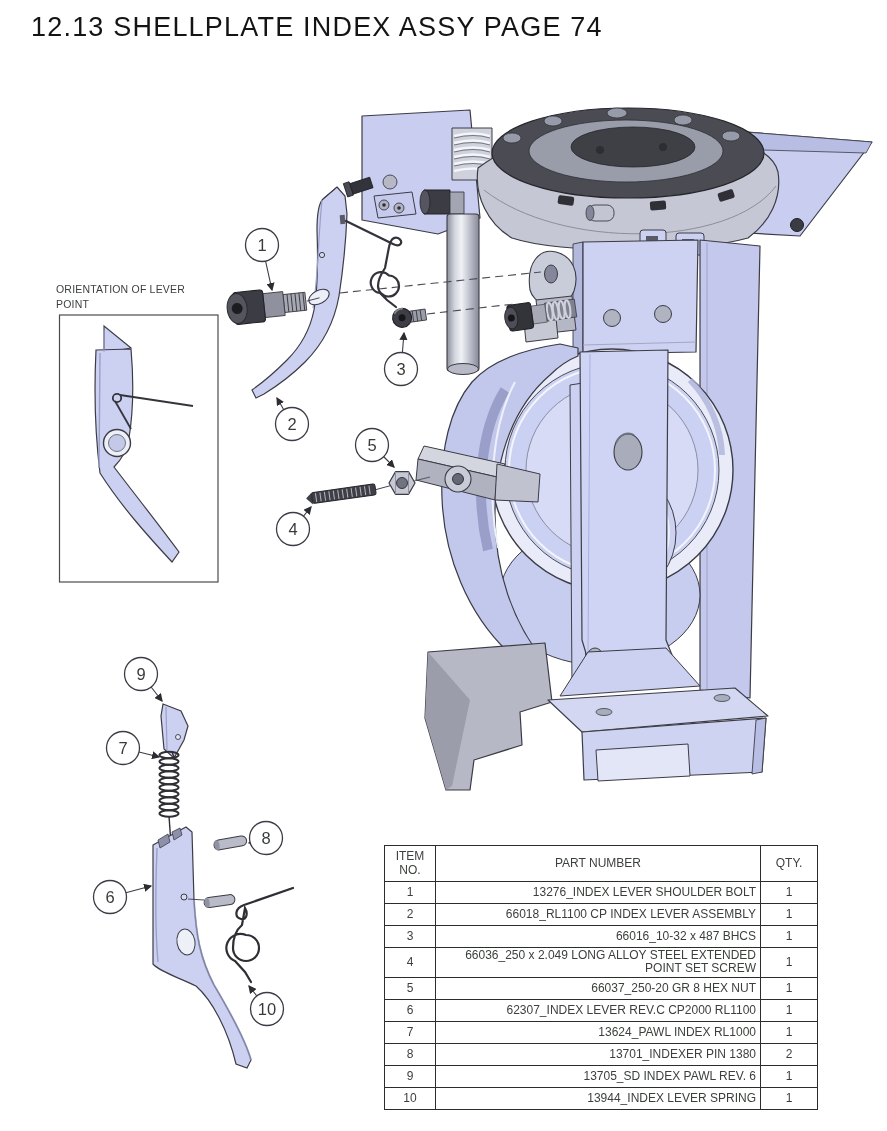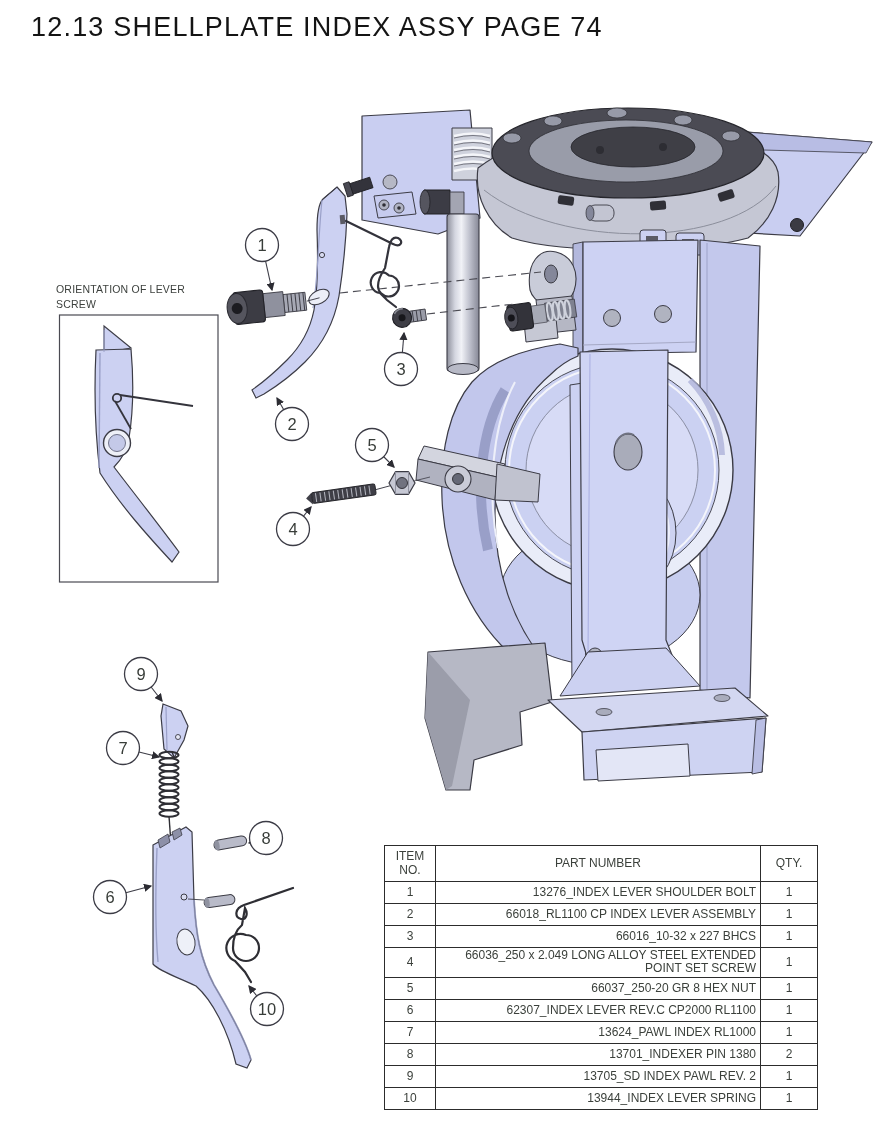--- a/index.html
+++ b/index.html
@@ -21,21 +21,21 @@
 </style>
 </head>
 <body>
 
 <div class="page">
 
   <div class="title">12.13 SHELLPLATE INDEX ASSY PAGE 74</div>
 
   <div class="inset-caption">
     <span>ORIENTATION OF LEVER</span><br>
-    <span>SCREW</span>
+    <span>POINT</span>
   </div>
 
   <svg class="diagram" width="887" height="1131" viewBox="0 0 887 1131">
     <defs>
       <marker id="arr" viewBox="0 0 10 10" refX="8.5" refY="5" markerWidth="7.5" markerHeight="7.5" orient="auto-start-reverse">
         <path d="M0,0 L10,5 L0,10 Z" fill="#2c2c33"></path>
       </marker>
       <linearGradient id="rodGrad" x1="0" y1="0" x2="1" y2="0">
         <stop offset="0" stop-color="#8e909c"></stop>
           <stop offset="0.25" stop-color="#d4d6e0"></stop>
@@ -400,21 +400,21 @@
           <td class="col-part">13276_INDEX LEVER SHOULDER BOLT</td>
           <td class="col-qty">1</td>
         </tr>
         <tr>
           <td class="col-item">2</td>
           <td class="col-part">66018_RL1100 CP INDEX LEVER ASSEMBLY</td>
           <td class="col-qty">1</td>
         </tr>
         <tr>
           <td class="col-item">3</td>
-          <td class="col-part">66016_10-32 x 227 BHCS</td>
+          <td class="col-part">66016_10-32 x 487 BHCS</td>
           <td class="col-qty">1</td>
         </tr>
         <tr>
           <td class="col-item">4</td>
           <td class="col-part">66036_250 x 2.049 LONG ALLOY STEEL EXTENDED POINT SET SCREW</td>
           <td class="col-qty">1</td>
         </tr>
         <tr>
           <td class="col-item">5</td>
           <td class="col-part">66037_250-20 GR 8 HEX NUT</td>
@@ -430,21 +430,21 @@
           <td class="col-part">13624_PAWL INDEX RL1000</td>
           <td class="col-qty">1</td>
         </tr>
         <tr>
           <td class="col-item">8</td>
           <td class="col-part">13701_INDEXER PIN 1380</td>
           <td class="col-qty">2</td>
         </tr>
         <tr>
           <td class="col-item">9</td>
-          <td class="col-part">13705_SD INDEX PAWL REV. 2</td>
+          <td class="col-part">13705_SD INDEX PAWL REV. 6</td>
           <td class="col-qty">1</td>
         </tr>
         <tr>
           <td class="col-item">10</td>
           <td class="col-part">13944_INDEX LEVER SPRING</td>
           <td class="col-qty">1</td>
         </tr>
       </tbody>
   </table>
 

